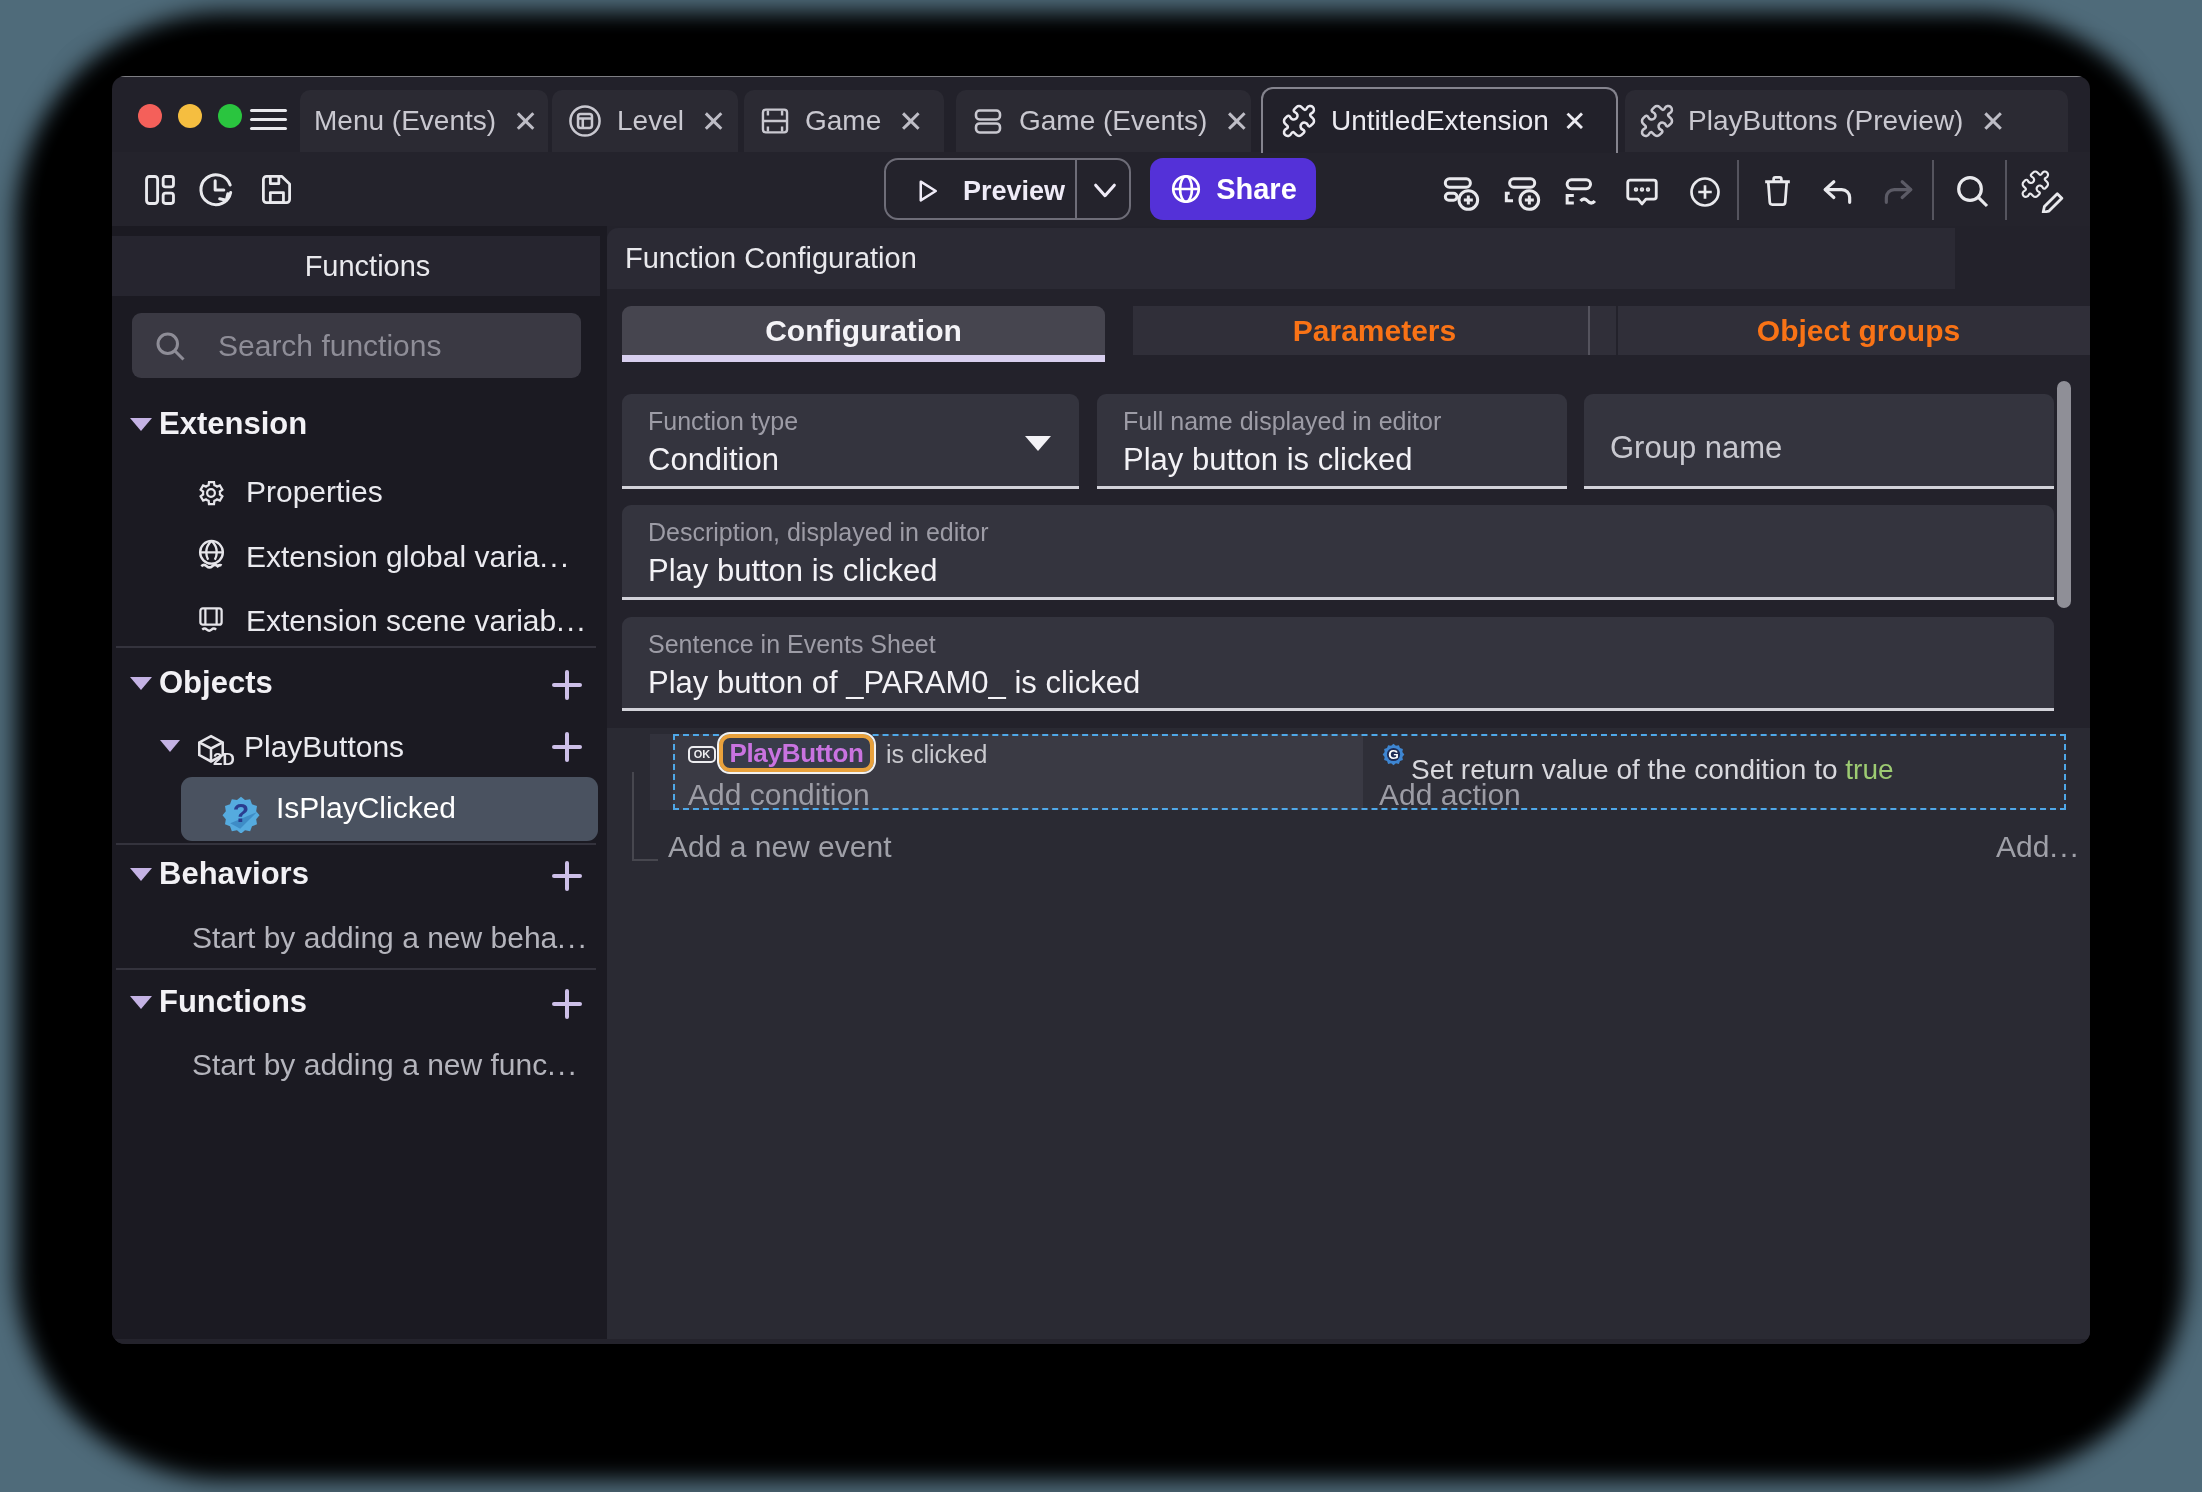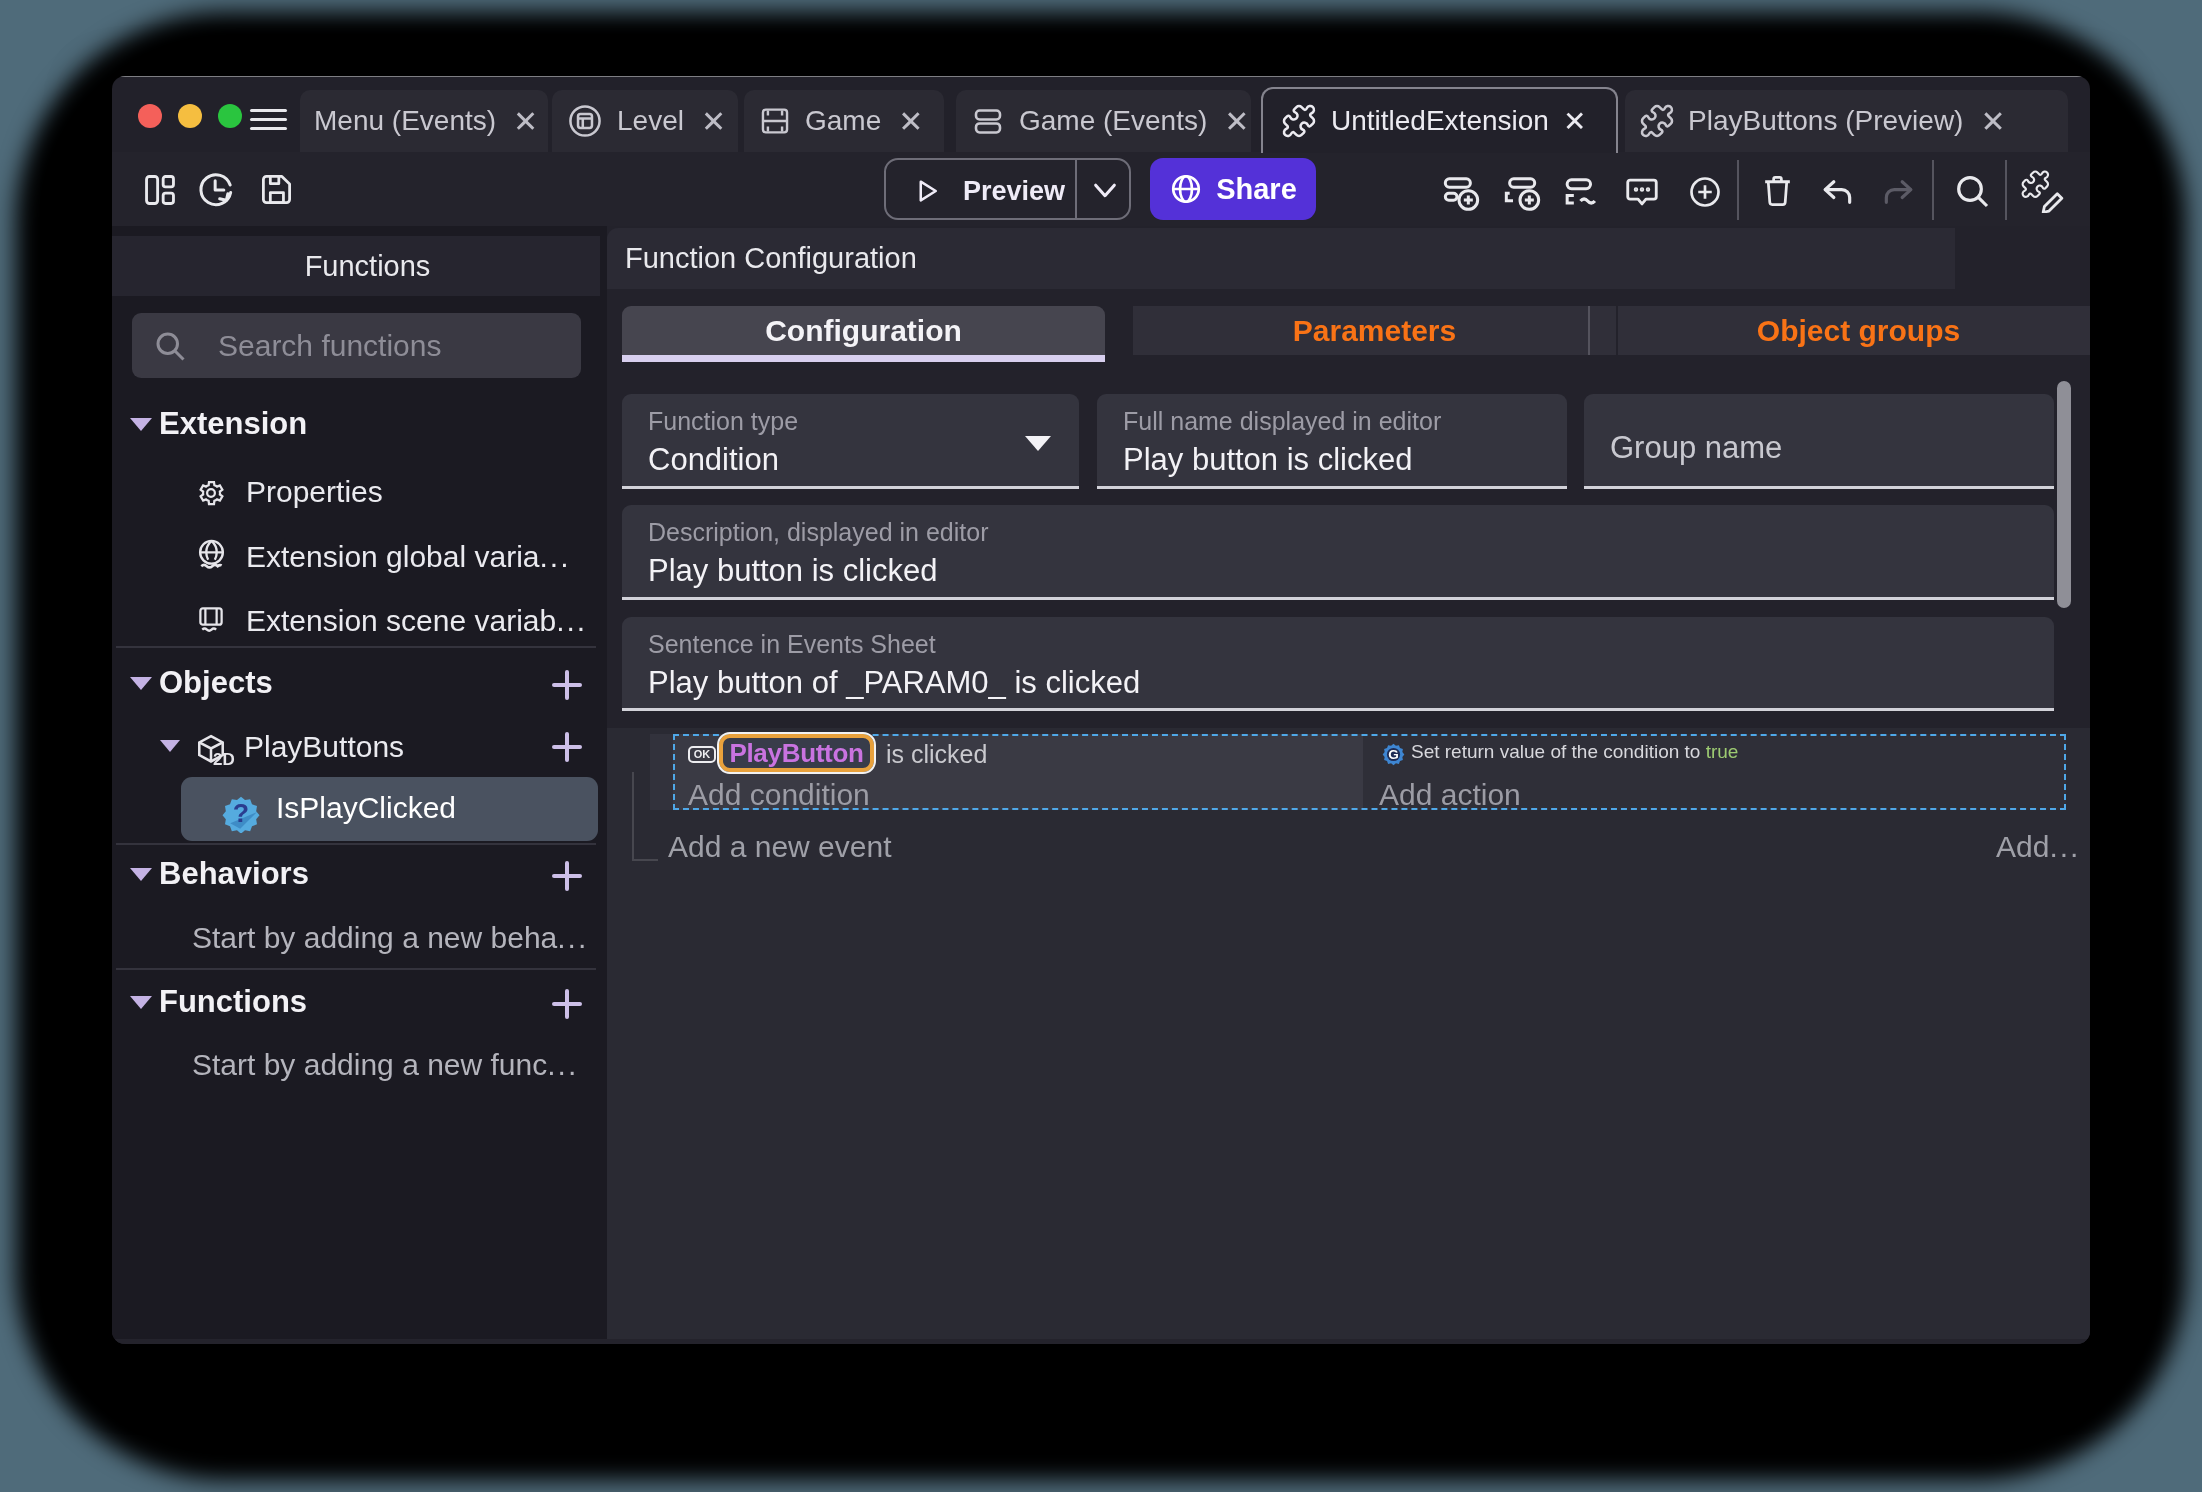--- a/index.html
+++ b/index.html
@@ -340,21 +340,21 @@
           <div class="evsel"></div>
           <div class="abs" style="left:38px; top:12px; width:28px; height:17px; border:2px solid #EDEDF0; border-radius:5px; color:#EDEDF0; font-size:11px; font-weight:700; text-align:center; line-height:13px;">OK</div>
           <div class="chip">PlayButton</div>
           <div class="abs" style="left:236px; top:6px; font-size:25px; color:#C9C9CE;">is clicked</div>
           <div class="addgray" style="left:38px; top:44px;">Add condition</div>
           <svg class="abs" style="left:731px; top:8px;" width="25" height="25" viewBox="0 0 24 24">
               <path d="M12 1.6l2.3 1.9 2.9-.5 1 2.8 2.8 1-.5 2.9 1.9 2.3-1.9 2.3.5 2.9-2.8 1-1 2.8-2.9-.5-2.3 1.9-2.3-1.9-2.9.5-1-2.8-2.8-1 .5-2.9-1.9-2.3 1.9-2.3-.5-2.9 2.8-1 1-2.8 2.9.5z" fill="#3E86D2"></path>
               <circle cx="12" cy="12" r="6.3" fill="#1E2C55"></circle>
               <text x="12" y="16.8" font-size="13" font-weight="bold" fill="#fff" text-anchor="middle" font-family="Liberation Sans">G</text>
             </svg>
-          <div class="abs" style="left:761px; top:7px; font-size:19px; color:#D8D8DD;text-align:center;">Set return value of the condition to <span style="color:#9DCB72;">true</span></div>
+          <div class="abs" style="left:761px; top:20px; font-size:28px; color:#D8D8DD;text-align:center;">Set return value of the condition to <span style="color:#9DCB72;">true</span></div>
           <div class="addgray" style="left:729px; top:44px;">Add action</div>
         </div>
         <div class="guide" style="left:25px; top:44px; width:2px; height:89px;"></div>
         <div class="guide" style="left:25px; top:131px; width:26px; height:2px;"></div>
         <div class="addgray" style="left:61px; top:102px; color:#9FA0A8;">Add a new event</div>
         <div class="addgray" style="left:1389px; top:102px; color:#9FA0A8;">Add<span style="letter-spacing:2px;">...</span></div>
       </div>
     </div>
   </div>
 </div>

